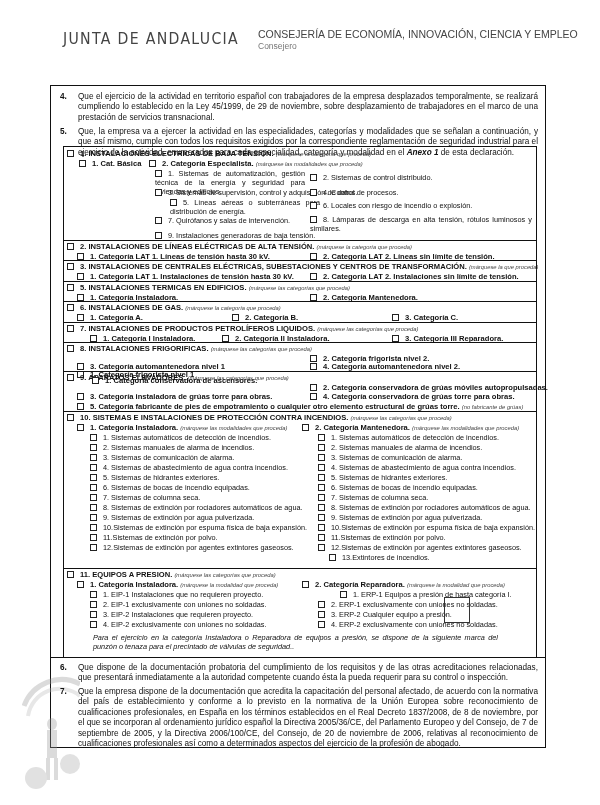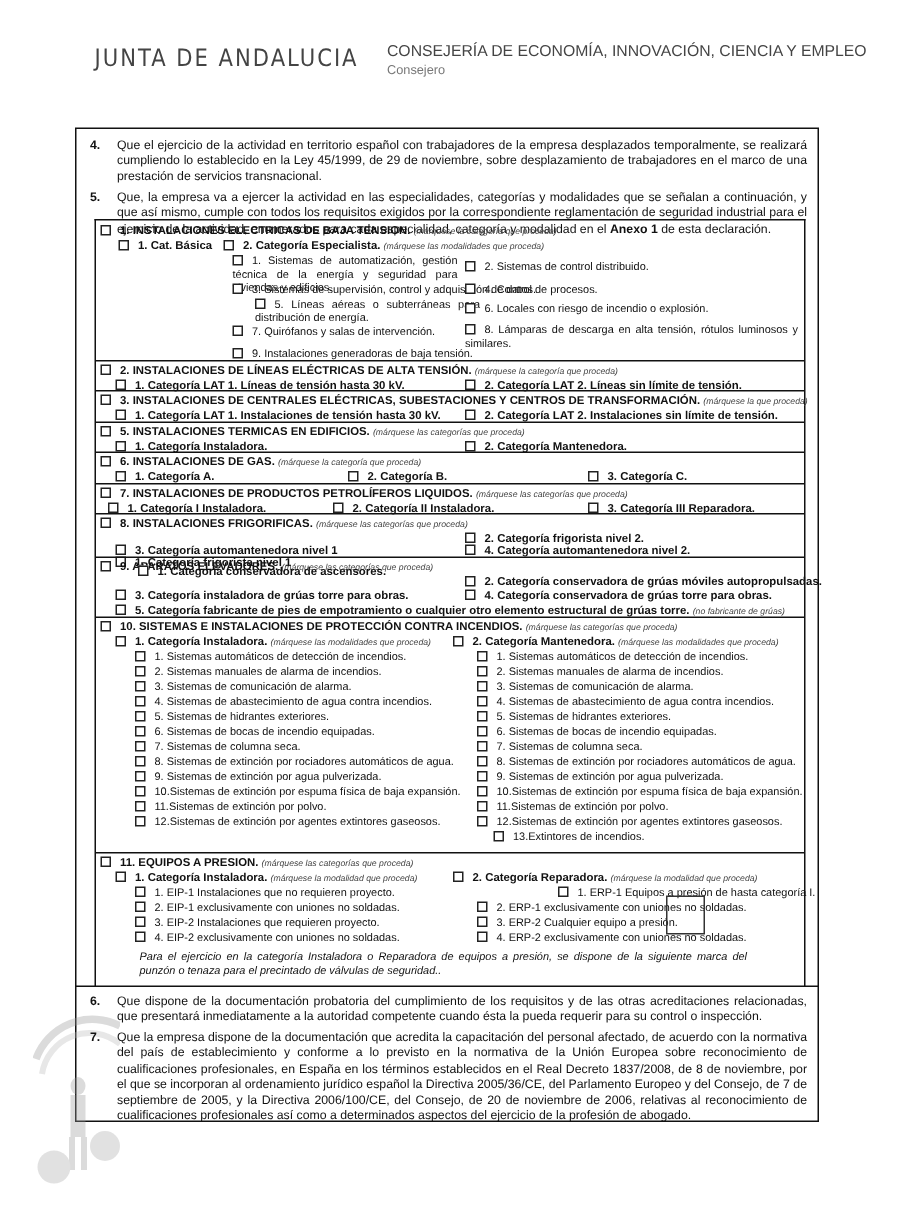--- a/index.html
+++ b/index.html
@@ -4,21 +4,21 @@
 <style>
   html,body{margin:0;padding:0;background:#fff;}
   body{width:600px;height:805px;position:relative;overflow:hidden;font-family:"Liberation Sans",sans-serif;color:#111;}
   .hdr-logo{position:absolute;left:63px;top:29px;font-family:"DejaVu Sans",sans-serif;font-size:16px;letter-spacing:1.5px;color:#444;transform:scaleX(0.88);transform-origin:left top;font-weight:normal;}
   .hdr-dept{position:absolute;left:258px;top:28px;font-size:10.5px;color:#444;}
   .hdr-sub{position:absolute;left:258px;top:41px;font-size:8.5px;color:#777;}
   .outer{position:absolute;left:50px;top:85px;width:496px;height:663px;border:1.5px solid #111;box-sizing:border-box;}
   .para{position:absolute;left:62px;width:476px;font-size:8.2px;line-height:10.4px;text-align:justify;}
   .para .num{position:absolute;left:-2px;font-weight:bold;}
   .para .txt{display:block;margin-left:16px;}
-  .para b{font-weight:bold;}
+  .para b{font-weight:bold;font-style:italic;}
   .table{position:absolute;left:63px;top:145px;width:474px;height:512px;border:1px solid #111;border-bottom:none;box-sizing:border-box;}
   .sep{position:absolute;left:50px;top:657px;width:496px;border-top:1.5px solid #111;}
   .row{position:absolute;left:0;width:472px;border-top:1px solid #111;}
   .row.first{border-top:none;}
   .line{position:absolute;font-size:7.6px;line-height:9px;white-space:nowrap;}
   .b{font-weight:bold;}
   .hint{font-style:italic;font-weight:normal;font-size:5.8px;color:#444;}
   .cb{display:inline-block;width:7px;height:7px;border:1px solid #222;box-sizing:border-box;vertical-align:-1px;margin-right:6px;background:#fff;}
   .n{font-weight:normal;font-size:7.3px;}
   .wrap{white-space:normal;text-align:justify;}
@@ -80,21 +80,21 @@
 
   <div class="row" style="top:154px;height:21px;">
     <div class="line b" style="left:3px;top:1px;"><span class="cb"></span><span>6. INSTALACIONES DE GAS.</span> <span class="hint">(márquese la categoría que proceda)</span></div>
     <div class="line b" style="left:13px;top:11px;"><span class="cb"></span><span>1. Categoría A.</span></div>
     <div class="line b" style="left:168px;top:11px;"><span class="cb"></span><span>2. Categoría B.</span></div>
     <div class="line b" style="left:328px;top:11px;"><span class="cb"></span><span>3. Categoría C.</span></div>
   </div>
 
   <div class="row" style="top:175px;height:20px;">
     <div class="line b" style="left:3px;top:1px;"><span class="cb"></span><span>7. INSTALACIONES DE PRODUCTOS PETROLÍFEROS LIQUIDOS.</span> <span class="hint">(márquese las categorías que proceda)</span></div>
-    <div class="line b" style="left:8px;top:11px;"><span class="cb"></span><span>1. Categoría I Instaladora.</span></div>
+    <div class="line b" style="left:26px;top:11px;"><span class="cb"></span><span>1. Categoría I Instaladora.</span></div>
     <div class="line b" style="left:158px;top:11px;"><span class="cb"></span><span>2. Categoría II Instaladora.</span></div>
     <div class="line b" style="left:328px;top:11px;"><span class="cb"></span><span>3. Categoría III Reparadora.</span></div>
   </div>
 
   <div class="row" style="top:195px;height:29px;">
     <div class="line b" style="left:3px;top:1px;"><span class="cb"></span><span>8. INSTALACIONES FRIGORIFICAS.</span> <span class="hint">(márquese las categorías que proceda)</span></div>
     <div class="line b" style="left:13px;top:27px;"><span class="cb"></span><span>1. Categoría frigorista nivel 1</span></div>
     <div class="line b" style="left:246px;top:11px;"><span class="cb"></span><span>2. Categoría frigorista nivel 2.</span></div>
     <div class="line b" style="left:13px;top:19px;"><span class="cb"></span><span>3. Categoría automantenedora nivel 1</span></div>
     <div class="line b" style="left:246px;top:19px;"><span class="cb"></span><span>4. Categoría automantenedora nivel 2.</span></div>
@@ -145,21 +145,21 @@
   </div>
 
   <div class="row" style="top:421px;height:90px;">
     <div class="line b" style="left:3px;top:1px;"><span class="cb"></span><span>11. EQUIPOS A PRESION.</span> <span class="hint">(márquese las categorías que proceda)</span></div>
     <div class="line b" style="left:13px;top:11px;"><span class="cb"></span><span>1. Categoría Instaladora.</span> <span class="hint">(márquese la modalidad que proceda)</span></div>
     <div class="line b" style="left:238px;top:11px;"><span class="cb"></span><span>2. Categoría Reparadora.</span> <span class="hint">(márquese la modalidad que proceda)</span></div>
     <div class="line n" style="left:26px;top:21px;"><span class="cb"></span><span>1. EIP-1 Instalaciones que no requieren proyecto.</span></div>
     <div class="line n" style="left:26px;top:31px;"><span class="cb"></span><span>2. EIP-1 exclusivamente con uniones no soldadas.</span></div>
     <div class="line n" style="left:26px;top:41px;"><span class="cb"></span><span>3. EIP-2 Instalaciones que requieren proyecto.</span></div>
     <div class="line n" style="left:26px;top:51px;"><span class="cb"></span><span>4. EIP-2 exclusivamente con uniones no soldadas.</span></div>
-    <div class="line n" style="left:270px;top:21px;padding-left:38px;"><span class="cb"></span><span>1. ERP-1 Equipos a presión de hasta categoría I.</span></div>
+    <div class="line n" style="left:238px;top:21px;padding-left:38px;"><span class="cb"></span><span>1. ERP-1 Equipos a presión de hasta categoría I.</span></div>
     <div class="line n" style="left:254px;top:31px;"><span class="cb"></span><span>2. ERP-1 exclusivamente con uniones no soldadas.</span></div>
     <div class="line n" style="left:254px;top:41px;"><span class="cb"></span><span>3. ERP-2 Cualquier equipo a presión.</span></div>
     <div class="line n" style="left:254px;top:51px;"><span class="cb"></span><span>4. ERP-2 exclusivamente con uniones no soldadas.</span></div>
     <div class="line n wrap" style="left:29px;top:64px;width:405px;font-style:italic;">Para el ejercicio en la categoría Instaladora o Reparadora de equipos a presión, se dispone de la siguiente marca del punzón o tenaza para el precintado de válvulas de seguridad..</div>
   </div>
 </div>
 
 <div class="punzon" style="top:597px;"></div>
 <div class="sep"></div>
 

